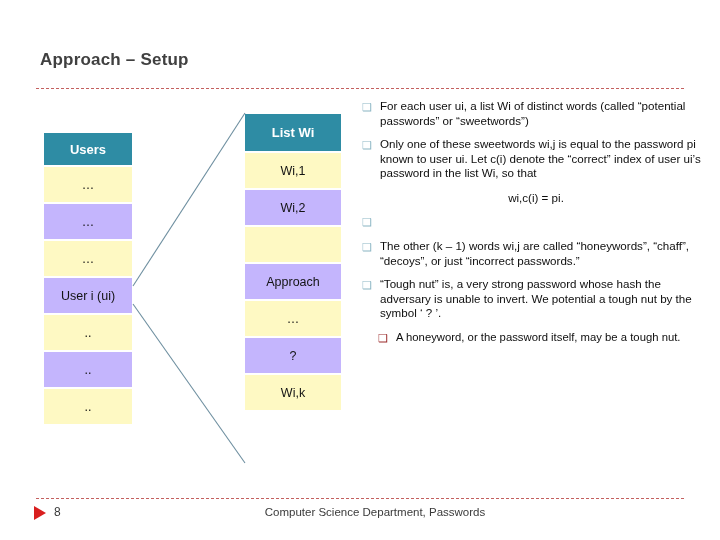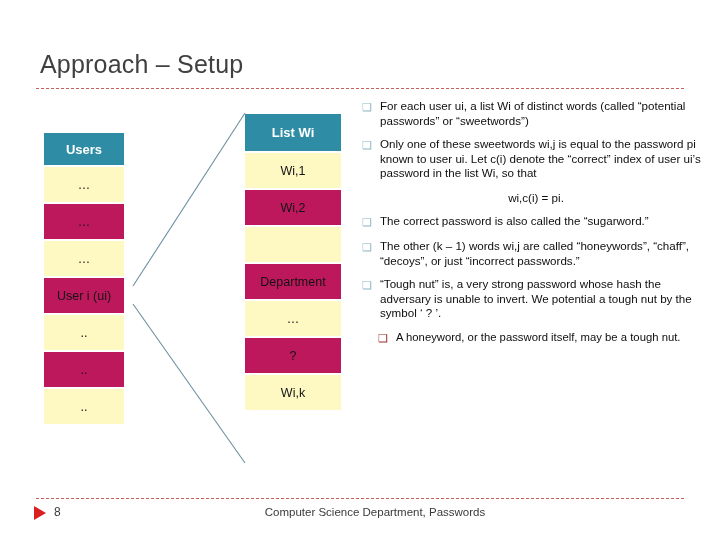--- a/index.html
+++ b/index.html
@@ -14,23 +14,23 @@
     overflow: hidden;
     font-family: "Liberation Sans", sans-serif;
     color: #000000;
   }
 
   
   #slide-title {
     position: absolute;
     left: 40px;
     top: 50px;
-    font-size: 25px;
+    font-size: 17px;
     color: #404040;
-    font-weight: 400;
+    font-weight: 700;
     letter-spacing: 0.2px;
     white-space: nowrap;
   }
   #title-rule {
     position: absolute;
     left: 36px;
     top: 88px;
     width: 648px;
     height: 0;
     border-top: 1.6px dashed #C4605F;
@@ -50,23 +50,23 @@
     color: #131313;
     border-bottom: 2px solid #ffffff;
   }
   .cell.head {
     background: #2E8CA4;
     color: #ffffff;
     font-weight: bold;
     font-size: 13px;
   }
   .cell.alt-a { background: #fef9c3; }
-  .cell.alt-b { background: #be185d; }
-
-  #users-table { left: 44px; top: 133px; width: 80px; }
+  .cell.alt-b { background: #c4b5fd; }
+
+  #users-table { left: 44px; top: 133px; width: 88px; }
   #users-table .cell { height: 37px; }
   #users-table .cell.head { height: 34px; }
 
   #list-table { left: 245px; top: 114px; width: 96px; }
   #list-table .cell { height: 37px; }
   #list-table .cell.head { height: 39px; }
 
   
   #connectors {
     position: absolute;
@@ -174,21 +174,21 @@
   <div class="cell alt-a">..</div>
   <div class="cell alt-b">..</div>
   <div class="cell alt-a">..</div>
 </div>
 
 <div class="tbl" id="list-table">
   <div class="cell head">List Wi</div>
   <div class="cell alt-a">Wi,1</div>
   <div class="cell alt-b">Wi,2</div>
   <div class="cell alt-a"></div>
-  <div class="cell alt-b">Department</div>
+  <div class="cell alt-b">Approach</div>
   <div class="cell alt-a">…</div>
   <div class="cell alt-b">?</div>
   <div class="cell alt-a">Wi,k</div>
 </div>
 
 <div id="bullets">
 
   <div class="bullet-row">
     <span class="bullet-mark">❑</span>
     <span class="bullet-text">For each user ui, a list Wi of distinct words (called “potential passwords” or “sweetwords”)</span>
@@ -196,21 +196,20 @@
 
   <div class="bullet-row">
     <span class="bullet-mark">❑</span>
     <span class="bullet-text">Only one of these sweetwords wi,j is equal to the password pi known to user ui. Let c(i) denote the “correct” index  of user ui’s password in the list Wi, so that</span>
   </div>
 
   <div class="eqn">wi,c(i) = pi.</div>
 
   <div class="bullet-row">
     <span class="bullet-mark">❑</span>
-    <span class="bullet-text">The correct password is also called the “sugarword.”</span>
   </div>
 
   <div class="bullet-row">
     <span class="bullet-mark">❑</span>
     <span class="bullet-text"> The other (k – 1) words wi,j are called “honeywords”, “chaff”, “decoys”, or just “incorrect passwords.”</span>
   </div>
 
   <div class="bullet-row">
     <span class="bullet-mark">❑</span>
     <span class="bullet-text">“Tough nut” is, a very strong password whose hash the adversary is unable to invert. We potential a tough nut by the symbol ‘ ? ’.</span>

